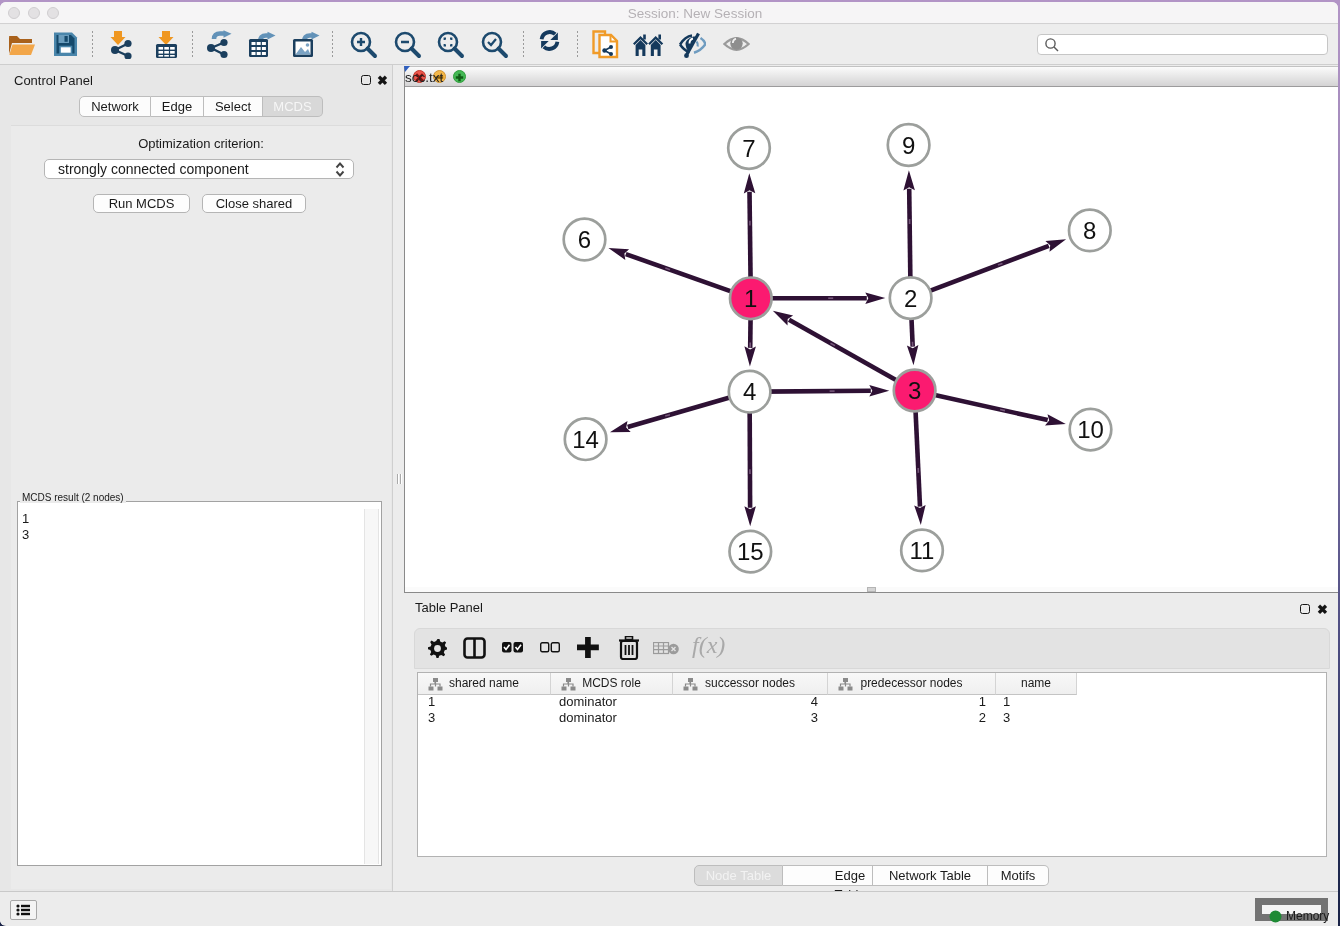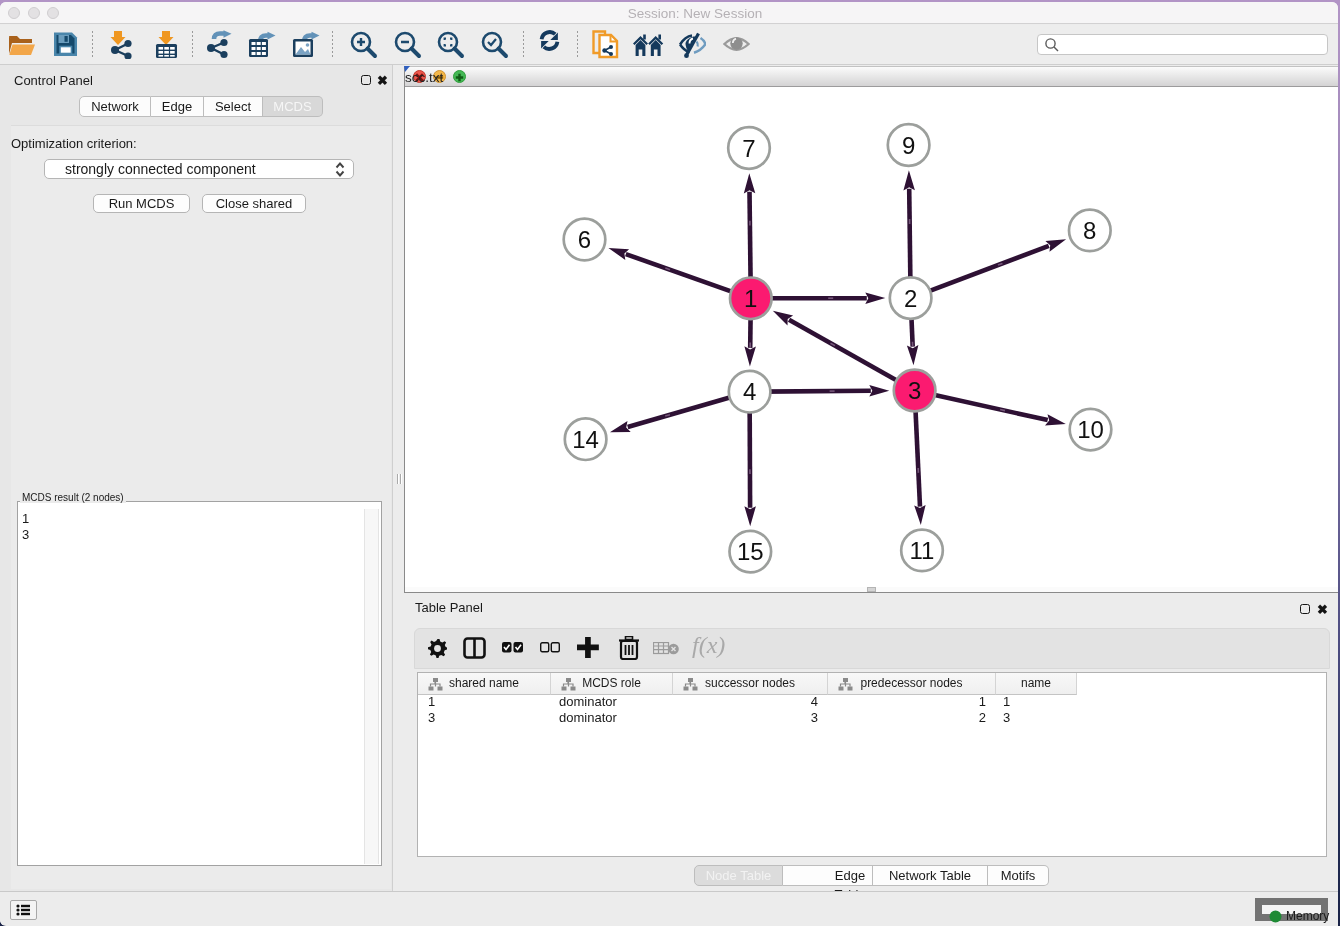--- a/index.html
+++ b/index.html
@@ -21,22 +21,22 @@
   border:1px solid #c6c6c6; border-radius:4px; }
 
 #cp { position:absolute; left:0; top:63px; width:393px; height:826px; background:#e7e7e7; border-right:1px solid #cfcfcf; }
 #cp-hdr-txt { position:absolute; left:14px; top:8px; }
 .mini-sq { position:absolute; width:10px; height:10px; border:1.5px solid #141414; border-radius:2.5px; background:transparent; }
 .mini-x { position:absolute; font-weight:bold; font-size:13px; color:#141414; }
 .tab { position:absolute; top:31px; height:21px; background:#fcfcfc; border:1px solid #bdbdbd; border-left:none;
   text-align:center; line-height:19px; font-size:13px; }
 .tab.sel { background:#d8d8d8; color:#f6f6f6; }
 #cp-panel { position:absolute; left:11px; top:60px; width:380px; height:764px; background:#ebebeb; border-top:1px solid #dcdcdc; }
-#optlabel { position:absolute; left:0; top:10px; width:380px; text-align:left; }
-#dropdown { position:absolute; left:33px; top:33px; width:310px; height:20px; background:#fff; border:1px solid #b5b5b5; border-radius:5px; line-height:18px; padding-left:20px; font-size:14px; }
+#optlabel { position:absolute; left:0; top:10px; width:380px; text-align:center; }
+#dropdown { position:absolute; left:33px; top:33px; width:310px; height:20px; background:#fff; border:1px solid #b5b5b5; border-radius:5px; line-height:18px; padding-left:13px; font-size:14px; }
 .btn { position:absolute; top:68px; height:19px; background:#fdfdfd; border:1px solid #b5b5b5; border-radius:5px; text-align:center; line-height:17px; }
 #fieldset { position:absolute; left:6px; top:375px; width:365px; height:365px; background:#fff; border:1px solid #a2a2a2; }
 #legend { position:absolute; left:9px; top:366px; background:#ebebeb; padding:0 2px; font-size:10px; }
 #mcds-vals { position:absolute; left:4px; top:9px; line-height:16px; }
 #cp-scroll { position:absolute; right:2px; top:7px; width:15px; height:355px; background:#f7f7f7; border-left:1px solid #e4e4e4; border-right:1px solid #e4e4e4; }
 
 #netwin { position:absolute; left:404px; top:64px; width:934px; height:527px; border:1px solid #8a8a8a; border-right:none; border-top:1px solid #c2c2c2; background:#fff; }
 #nettitle { position:absolute; left:0; top:0; width:100%; height:20px;
   background:linear-gradient(#fbfbfb, #e9e9e9 45%, #d4d3d4); border-bottom:1px solid #9c9b9c; }
 .mcirc { position:absolute; top:3px; width:13px; height:13px; border-radius:50%; font-size:10px; font-weight:bold;

